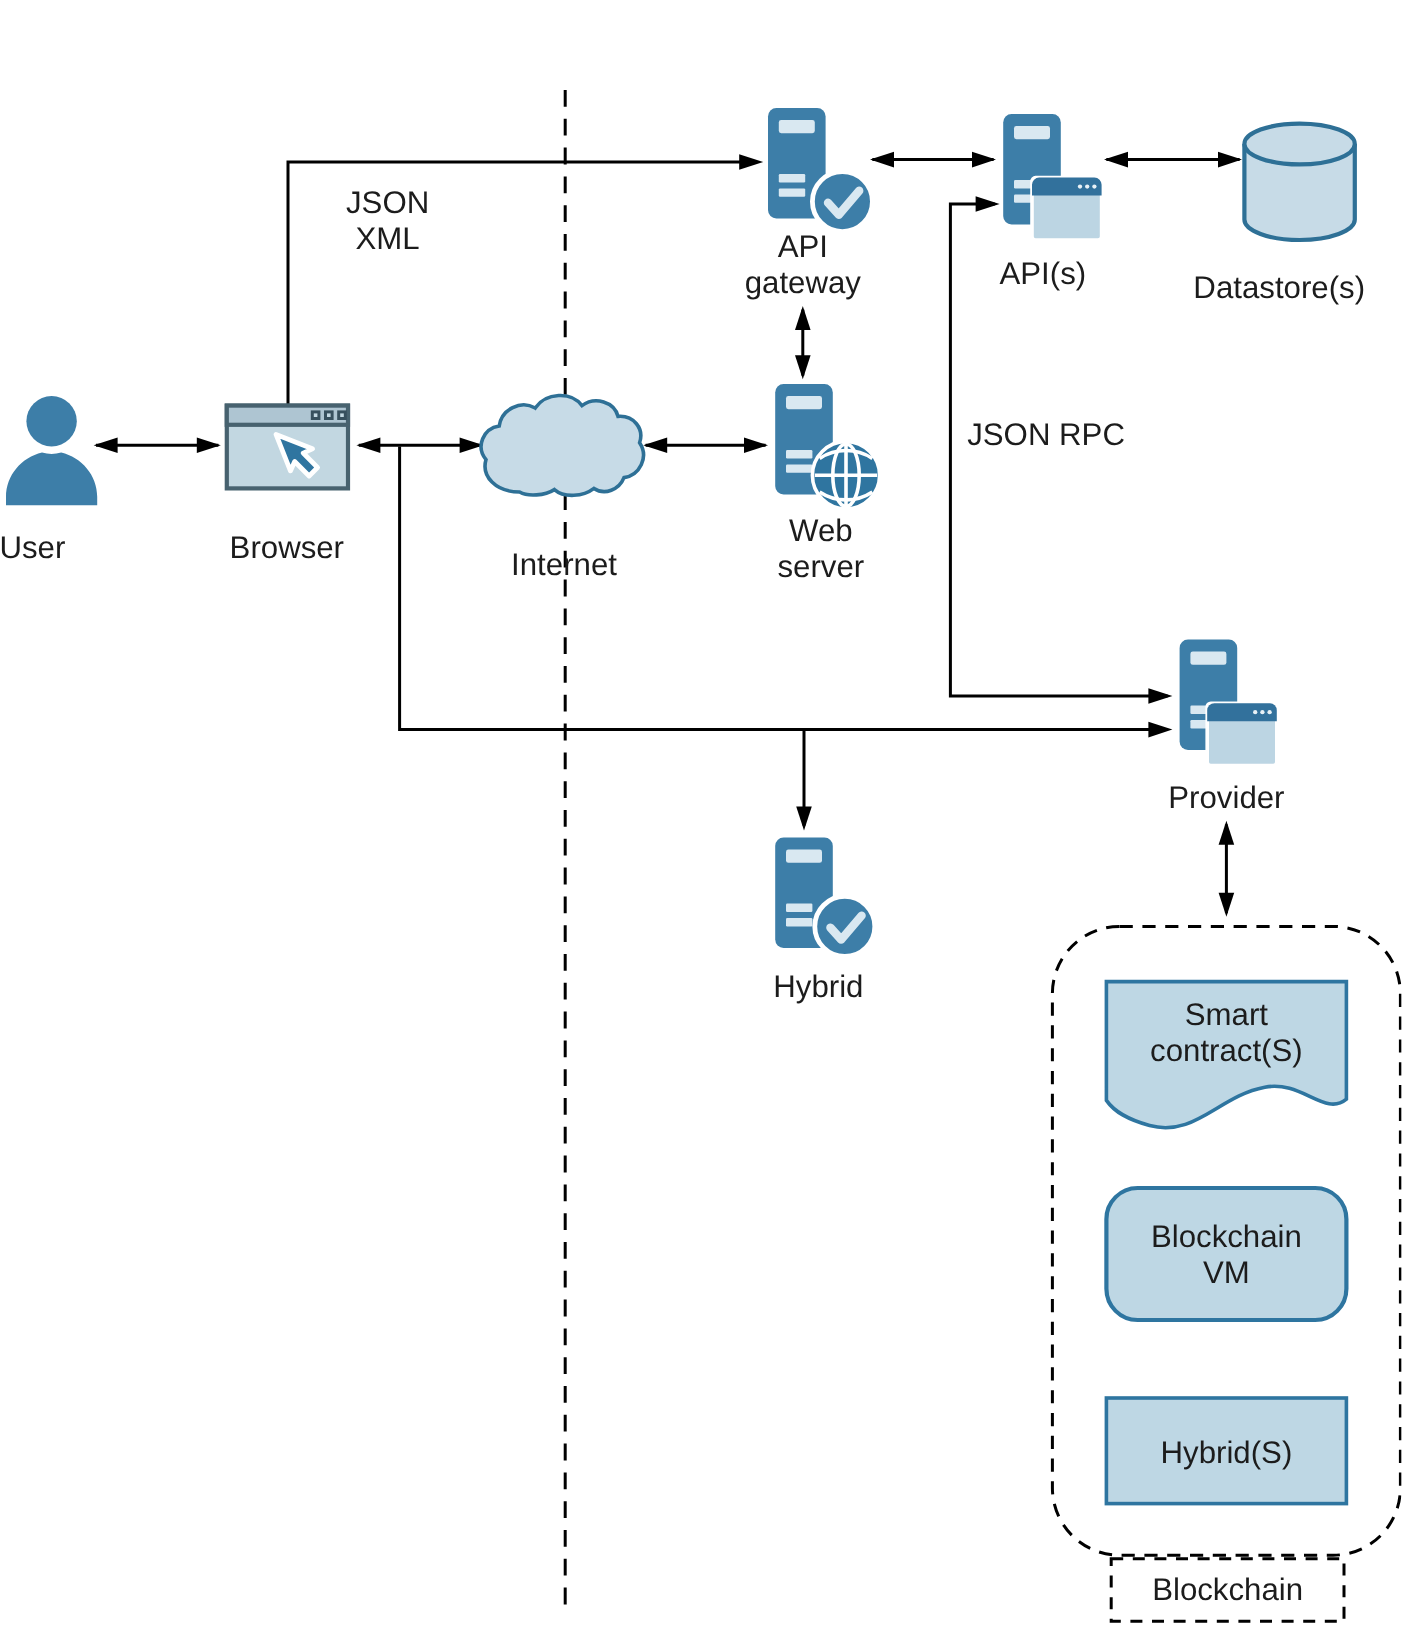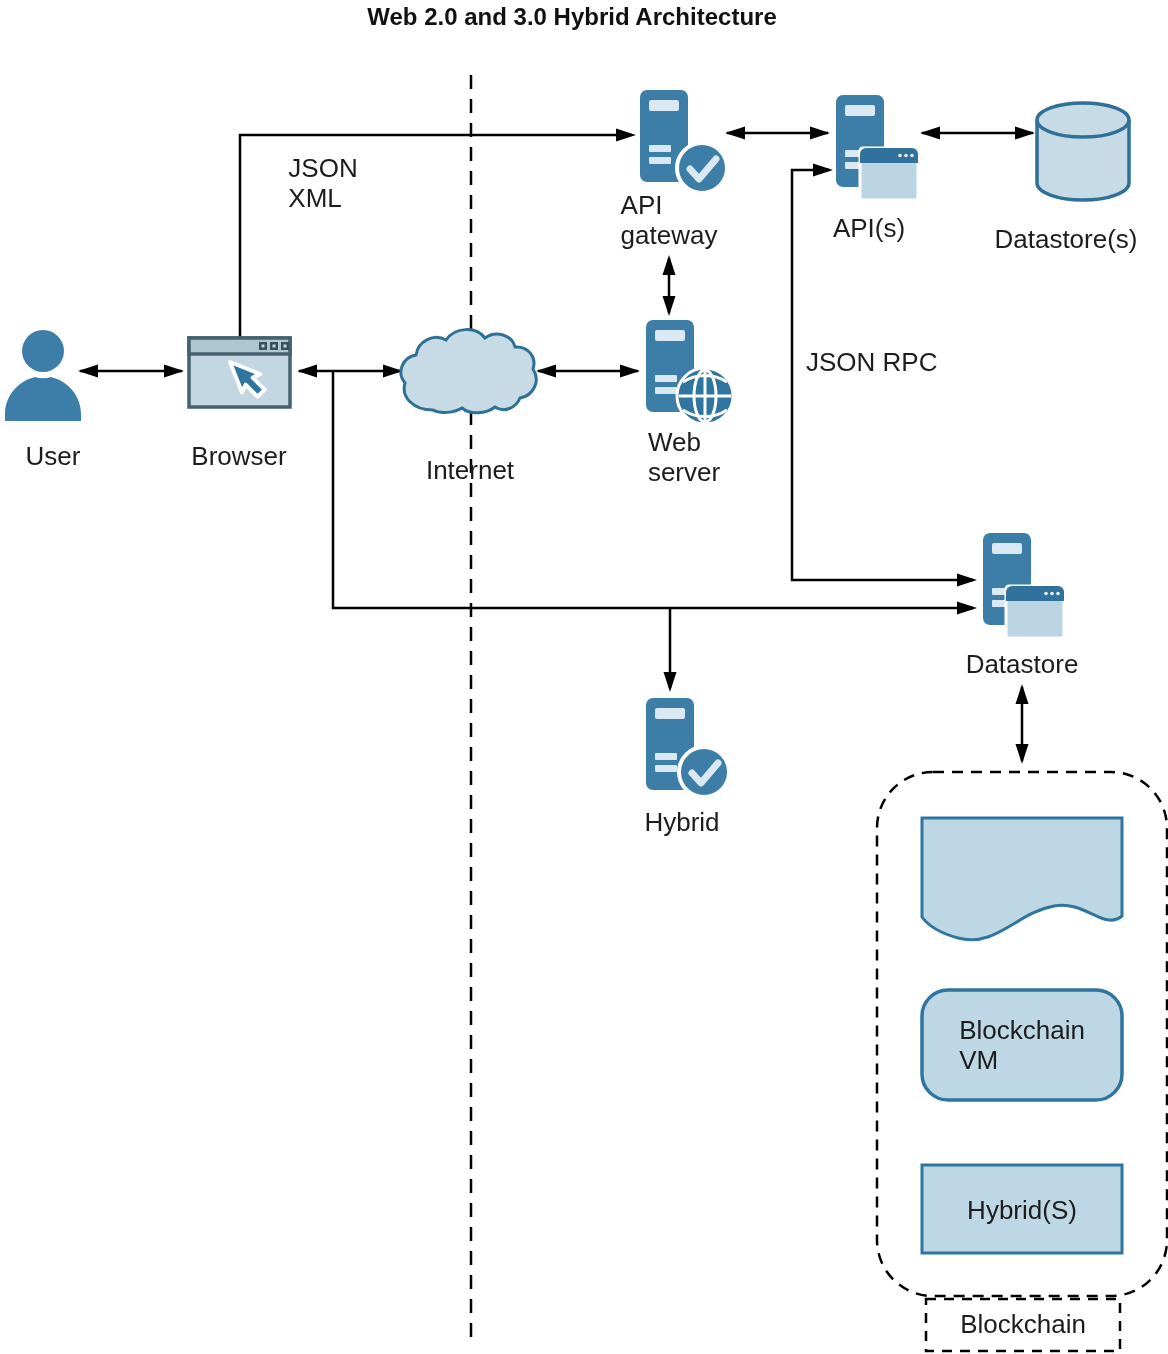--- a/index.html
+++ b/index.html
@@ -8,21 +8,21 @@
     width:1168px;height:1354px;
     background:#ffffff;
     font-family:"Liberation Sans", sans-serif;
     color:#1c1c1c;
     overflow:hidden;
   }
   #diagram-svg{position:absolute;left:0;top:0;}
   .label{
     position:absolute;
     transform:translate(-50%,-50%);
-    text-align:left;
+    text-align:center;
     white-space:pre-line;
     font-size:26px;
     line-height:1.15;
     color:#1c1c1c;
   }
   .label.left{
     transform:translate(0,-50%);
     text-align:right;
   }
   #page-title{
@@ -33,21 +33,20 @@
     font-weight:bold;
     white-space:nowrap;
     color:#111;
   }
 </style>
 </head>
 <body>
 
 <div id="stage">
 
-  <div id="page-title">Web 2.0 and 3.0 Hybrid Architecture</div>
 
   <svg id="diagram-svg" width="1168" height="1354" viewBox="0 0 1168 1354">
 
     <line x1="471" y1="75" x2="471" y2="1344" stroke="#000" stroke-width="2.5" stroke-dasharray="14 10"></line>
 
     <g stroke="#000" stroke-width="2.5" fill="none">
 
       <line x1="80" y1="371" x2="182" y2="371"></line>
 
       <polyline points="240,337 240,135 630,135"></polyline>
@@ -198,34 +197,36 @@
              C1016,913 996,948 958,938
              C940,933 929,927 922,917 Z" fill="#bed7e4" stroke="#2e75a0" stroke-width="3"></path>
 
     <rect x="922" y="990" width="200" height="110" rx="26" fill="#bed7e4" stroke="#2e75a0" stroke-width="3.5"></rect>
 
     <rect x="922" y="1165" width="200" height="88" fill="#bed7e4" stroke="#2e75a0" stroke-width="3"></rect>
 
     <rect x="926" y="1299" width="194" height="52" fill="#ffffff" stroke="#000" stroke-width="2.5" stroke-dasharray="10 8"></rect>
   </svg>
 
-  <div class="label" style="left:53px;top:457px">User</div>
+  <div class="label" style="left:27px;top:457px">User</div>
   <div class="label" style="left:239px;top:457px">Browser</div>
   <div class="label" style="left:470px;top:471px">Internet</div>
   <div class="label" style="left:684px;top:458px">Web
 server</div>
   <div class="label" style="left:669px;top:221px">API
 gateway</div>
   <div class="label" style="left:869px;top:229px">API(s)</div>
   <div class="label" style="left:1066px;top:240px">Datastore(s)</div>
   <div class="label" style="left:682px;top:823px">Hybrid</div>
-  <div class="label" style="left:1022px;top:665px">Datastore</div>
+  <div class="label" style="left:1022px;top:665px">Provider</div>
 
   <div class="label" style="left:323px;top:184px">JSON
 XML</div>
   <div class="label left" style="left:806px;top:363px">JSON RPC</div>
 
+  <div class="label" style="left:1022px;top:861px">Smart
+contract(S)</div>
   <div class="label" style="left:1022px;top:1046px">Blockchain
 VM</div>
   <div class="label" style="left:1022px;top:1211px">Hybrid(S)</div>
   <div class="label" style="left:1023px;top:1325px">Blockchain</div>
 
 </div>
 
 </body></html>

